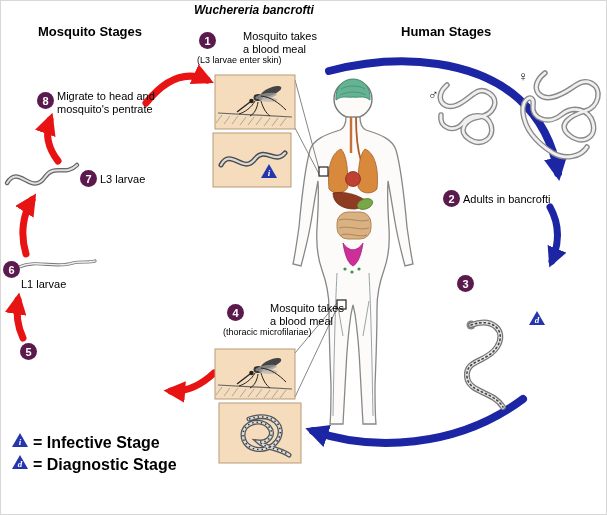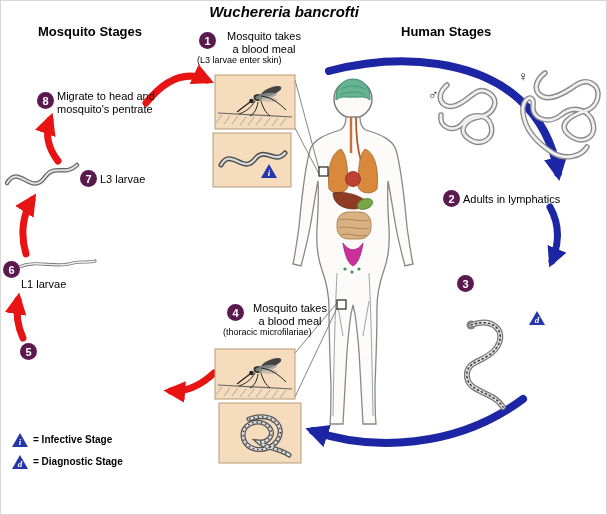--- a/index.html
+++ b/index.html
@@ -2,38 +2,38 @@
 <html><head>
 <meta charset="utf-8">
 <style>
   html,body{margin:0;padding:0;background:#fff;}
   #canvas{
     position:relative;width:607px;height:515px;background:#ffffff;
     font-family:"Liberation Sans",sans-serif;overflow:hidden;
     border:1px solid #d7d7d7;box-sizing:border-box;
   }
   #art{position:absolute;left:0;top:0;z-index:1;}
-  .title{position:absolute;left:193px;top:2px;width:165px;text-align:right;
-    font-size:15px;font-weight:bold;font-style:italic;z-index:3;}
+  .title{position:absolute;left:193px;top:2px;width:165px;text-align:left;
+    font-size:12px;font-weight:bold;font-style:italic;z-index:3;}
   .hdr{position:absolute;font-size:13px;font-weight:bold;z-index:3;}
   .hdr.mosq{left:37px;top:23px;}
   .hdr.hum{left:400px;top:23px;}
   .num{position:absolute;width:17px;height:17px;border-radius:50%;
     background:#5b1a4e;color:#fff;font-size:11px;font-weight:bold;
     display:flex;align-items:center;justify-content:center;z-index:4;}
   .label{position:absolute;font-size:11px;line-height:1.2;color:#000;
     white-space:pre-line;z-index:3;}
-  .label.center{text-align:center;}
+  .label.center{margin-left:23px;}
   .sub{position:absolute;font-size:9px;line-height:1.1;color:#000;
     text-align:left;z-index:3;}
   .gender{position:absolute;font-size:14px;font-weight:bold;color:#222;z-index:3;}
   .tri{position:absolute;z-index:5;width:18px;height:16px;}
   .tri text{font-family:"Liberation Serif",serif;font-style:italic;font-weight:bold;
     font-size:9px;fill:#ffffff;}
-  .legend-text{position:absolute;font-size:10px;font-weight:bold;color:#000;z-index:3;}
+  .legend-text{position:absolute;font-size:16px;font-weight:bold;color:#000;z-index:3;}
 </style>
 </head>
 <body>
 
 <div id="canvas">
 
   <svg id="art" width="607" height="515" viewBox="0 0 607 515">
     <defs>
       <marker id="mr" viewBox="0 0 10 10" refX="6.5" refY="5" markerWidth="3.1" markerHeight="3.1" orient="auto">
         <path d="M0,0 L10,5 L0,10 Z" fill="#e81313"></path>
@@ -204,21 +204,21 @@
   <div class="num" style="left:456px;top:274px">3</div>
   <div class="num" style="left:226px;top:303px">4</div>
   <div class="num" style="left:19px;top:342px">5</div>
   <div class="num" style="left:2px;top:260px">6</div>
   <div class="num" style="left:79px;top:169px">7</div>
   <div class="num" style="left:36px;top:91px">8</div>
 
   <div class="label center" style="left:219px;top:29px;width:88px">Mosquito takes
 a blood meal</div>
   <div class="sub" style="left:196px;top:55px;width:120px">(L3 larvae enter skin)</div>
-  <div class="label" style="left:462px;top:192px;width:120px">Adults in lymphatics</div>
+  <div class="label" style="left:462px;top:192px;width:120px">Adults in bancrofti</div>
   <div class="label center" style="left:246px;top:301px;width:86px">Mosquito takes
 a blood meal</div>
   <div class="sub" style="left:222px;top:327px;width:122px">(thoracic microfilariae)</div>
   <div class="label" style="left:20px;top:277px">L1 larvae</div>
   <div class="label" style="left:99px;top:172px">L3 larvae</div>
   <div class="label" style="left:56px;top:89px;width:130px">Migrate to head and
 mosquito's pentrate</div>
 
   <div class="gender" style="left:427px;top:85px">♂</div>
   <div class="gender" style="left:517px;top:67px">♀</div>

